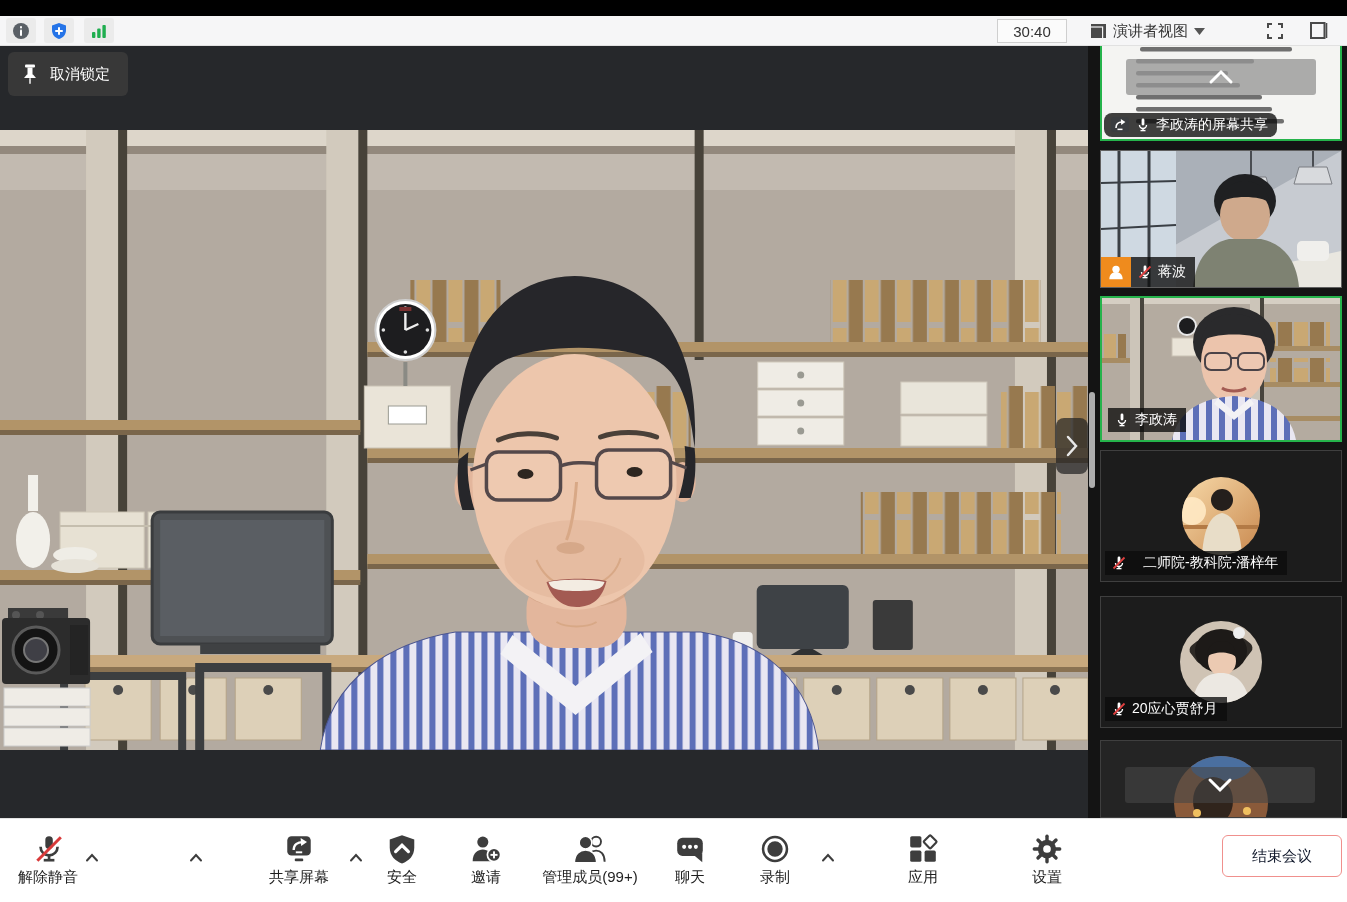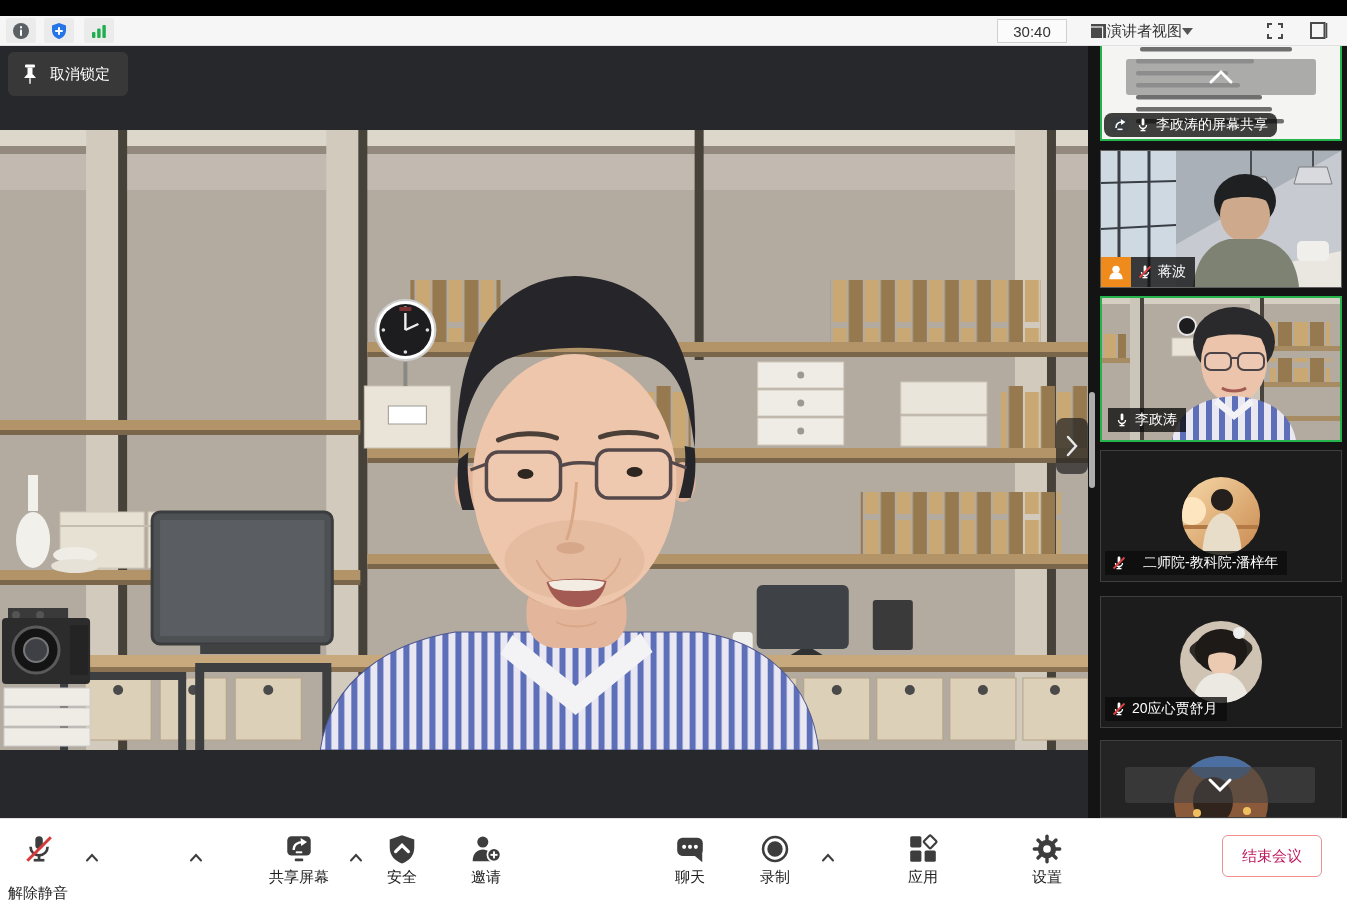--- a/index.html
+++ b/index.html
@@ -8,21 +8,21 @@
 
   
   #topbar { position:absolute; left:0; top:0; width:1347px; height:30px;
             background:#f6f6f7; border-bottom:1px solid #e1e1e1; z-index:30;margin-top:16px; }
   .tb-btn { position:absolute; top:2px; height:25px; display:flex; align-items:center;
             justify-content:center; background:#ebebeb; border-radius:3px; cursor:pointer; }
   #timer-box { position:absolute; left:997px; top:3px; width:70px; height:24px;
                border:1px solid #cfcfcf; background:#fbfbfb; color:#333; font-size:15px;
                display:flex; align-items:center; justify-content:center; }
   #view-btn { position:absolute; left:1090px; top:2px; height:26px; display:flex;
-              align-items:center; color:#333; font-size:15px; cursor:pointer; }
+              align-items:center; gap:6px; color:#333; font-size:15px; cursor:pointer; }
   .plain-btn { background:transparent; }
 
   
   #video-area { position:absolute; left:0; top:30px; width:1088px; height:788px;
                 background:#26282b; overflow:hidden; }
   #video-feed { position:absolute; left:0; top:100px; width:1088px; height:620px; }
   #pin-btn { position:absolute; left:8px; top:22px; height:44px; padding:0 18px 0 12px;
              background:rgba(58,58,58,.92); border-radius:6px; display:flex; align-items:center;
              gap:10px; color:#fff; font-size:15px; cursor:pointer; }
   #video-next-btn { position:absolute; left:1056px; top:388px; width:32px; height:56px;
@@ -46,22 +46,22 @@
 
   
   #toolbar { position:absolute; left:0; top:818px; width:1347px; height:84px;
              background:#ffffff; border-top:1px solid #e4e4e4; z-index:30; }
   .tb-item { position:absolute; top:0; height:84px; transform:translateX(-50%);
              display:flex; flex-direction:column; align-items:center; cursor:pointer; }
   .tb-ico-box { height:46px; display:flex; align-items:flex-end; justify-content:center; }
   .tb-label { margin-top:3px; font-size:15px; color:#1f1f1f; white-space:nowrap; }
   .tb-chev { position:absolute; top:30px; width:20px; height:16px; display:flex;
              align-items:center; justify-content:center; cursor:pointer; }
-  #end-btn { position:absolute; left:1222px; top:16px; width:100px; height:42px;
-             background:#fff; border:1px solid #f0908d; border-radius:6px; color:#be185d;
+  #end-btn { position:absolute; left:1222px; top:16px; width:120px; height:42px;
+             background:#fff; border:1px solid #f0908d; border-radius:6px; color:#0f172a;
              font-size:15px; display:flex; align-items:center; justify-content:center;
              cursor:pointer; }
 </style>
 </head>
 <body>
 
 <div id="topbar">
   <div class="tb-btn" style="left:6px;width:30px;">
     <svg width="18" height="18" viewBox="0 0 18 18">
       <circle cx="9" cy="9" r="8" fill="#5a6066"></circle>
@@ -503,21 +503,21 @@
     <div class="scroll-overlay" style="top:26px;background:rgba(70,70,70,0.6);">
       <svg width="34" height="16" viewBox="0 0 34 16">
         <polyline points="7,3 17,13 27,3" fill="none" stroke="#fff" stroke-width="3" stroke-linecap="round"></polyline>
       </svg>
     </div>
   </div>
 </div>
 
 <div id="toolbar">
 
-  <div class="tb-item" style="left:38px;gap:16px;">
+  <div class="tb-item" style="left:48px;">
     <div class="tb-ico-box">
         <svg width="32" height="32" viewBox="0 0 30 30">
       <rect x="12.5" y="3" width="7" height="12" rx="3.5" fill="#3d3d3d"></rect>
       <path d="M8,13 a8,8 0 0 0 16,0" stroke="#3d3d3d" stroke-width="2.5" fill="none"></path>
       <line x1="16" y1="21" x2="16" y2="25" stroke="#3d3d3d" stroke-width="2.5"></line>
       <line x1="11" y1="25.5" x2="21" y2="25.5" stroke="#3d3d3d" stroke-width="2.5"></line>
       <line x1="5" y1="26" x2="27" y2="4" stroke="#d83a3a" stroke-width="2.8"></line>
     </svg>
       </div>
     <span class="tb-label">解除静音</span>
@@ -568,20 +568,31 @@
       <circle cx="12" cy="8.5" r="5.2" fill="#3d3d3d"></circle>
       <path d="M2.5,26.5 C2.5,18.5 7.5,15.5 12,15.5 C16.5,15.5 21.5,18.5 21.5,26.5 Z" fill="#3d3d3d"></path>
       <circle cx="22.5" cy="20.5" r="6.2" fill="#3d3d3d" stroke="#fff" stroke-width="1.6"></circle>
       <rect x="21.6" y="17.2" width="1.8" height="6.6" fill="#fff"></rect>
       <rect x="19.2" y="19.6" width="6.6" height="1.8" fill="#fff"></rect>
     </svg>
       </div>
     <span class="tb-label">邀请</span>
   </div>
 
+  <div class="tb-item" style="left:590px;">
+    <div class="tb-ico-box">
+        <svg width="34" height="32" viewBox="0 0 32 30">
+      <circle cx="21.5" cy="8" r="4.6" fill="none" stroke="#3d3d3d" stroke-width="1.8"></circle>
+      <path d="M13.5,27 C13.5,19.5 17.5,16.5 21.5,16.5 C25.5,16.5 29.5,19.5 29.5,27" stroke="#3d3d3d" stroke-width="1.8" fill="none"></path>
+      <circle cx="11.5" cy="9" r="6" fill="#3d3d3d" stroke="#fff" stroke-width="1.5"></circle>
+      <path d="M1,28 C1,19 6.5,16 11.5,16 C16.5,16 22,19 22,28 Z" fill="#3d3d3d" stroke="#fff" stroke-width="1.5"></path>
+    </svg>
+      </div>
+    <span class="tb-label">管理成员(99+)</span>
+  </div>
 
   <div class="tb-item" style="left:690px;">
     <div class="tb-ico-box">
         <svg width="32" height="32" viewBox="0 0 30 30">
       <rect x="3" y="4.5" width="24" height="17" rx="5" fill="#3d3d3d"></rect>
       <polygon points="19,21 26.5,27.5 26.5,19" fill="#3d3d3d"></polygon>
       <circle cx="9.5" cy="13" r="1.9" fill="#fff"></circle>
       <circle cx="15" cy="13" r="1.9" fill="#fff"></circle>
       <circle cx="20.5" cy="13" r="1.9" fill="#fff"></circle>
     </svg>

